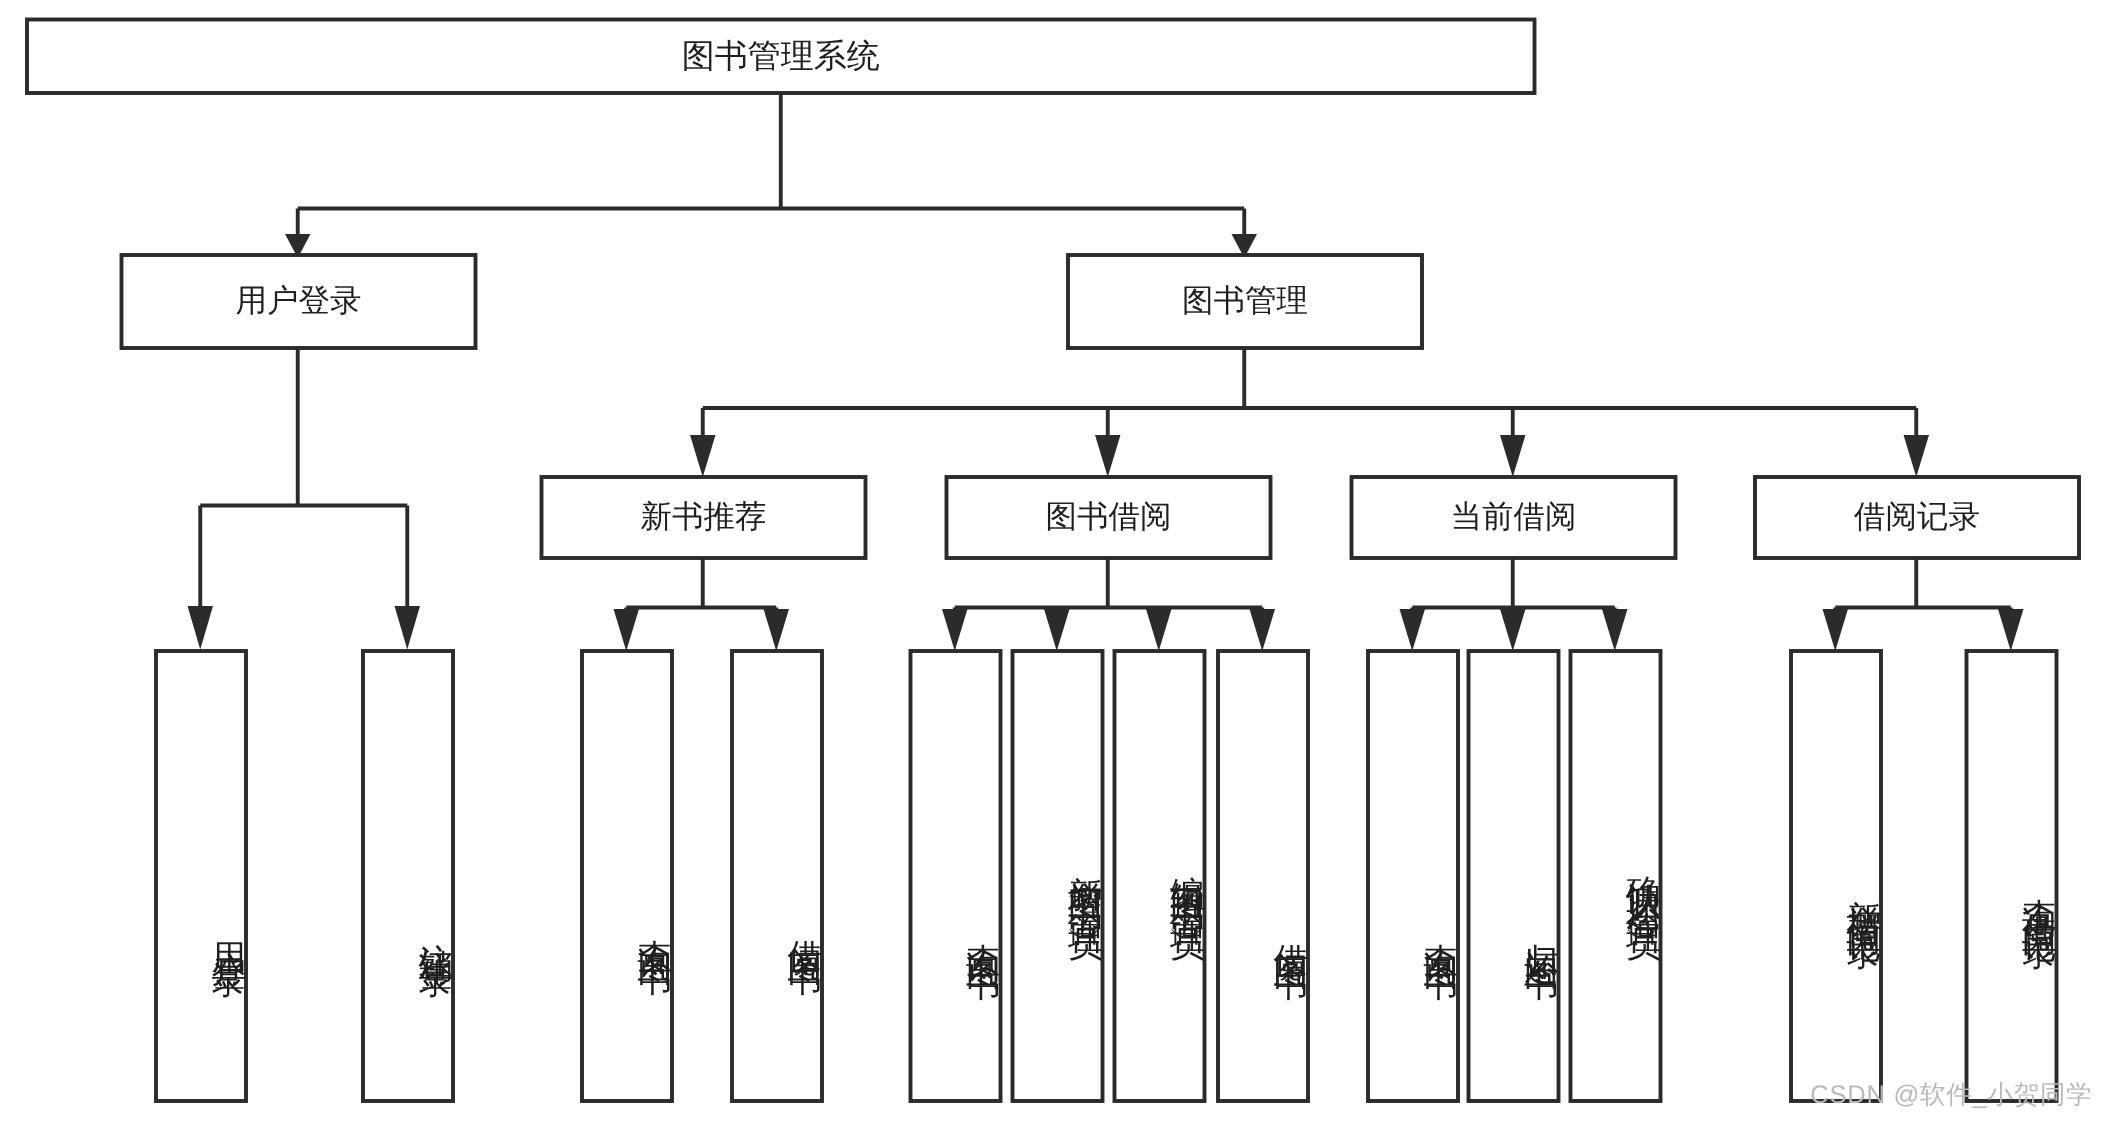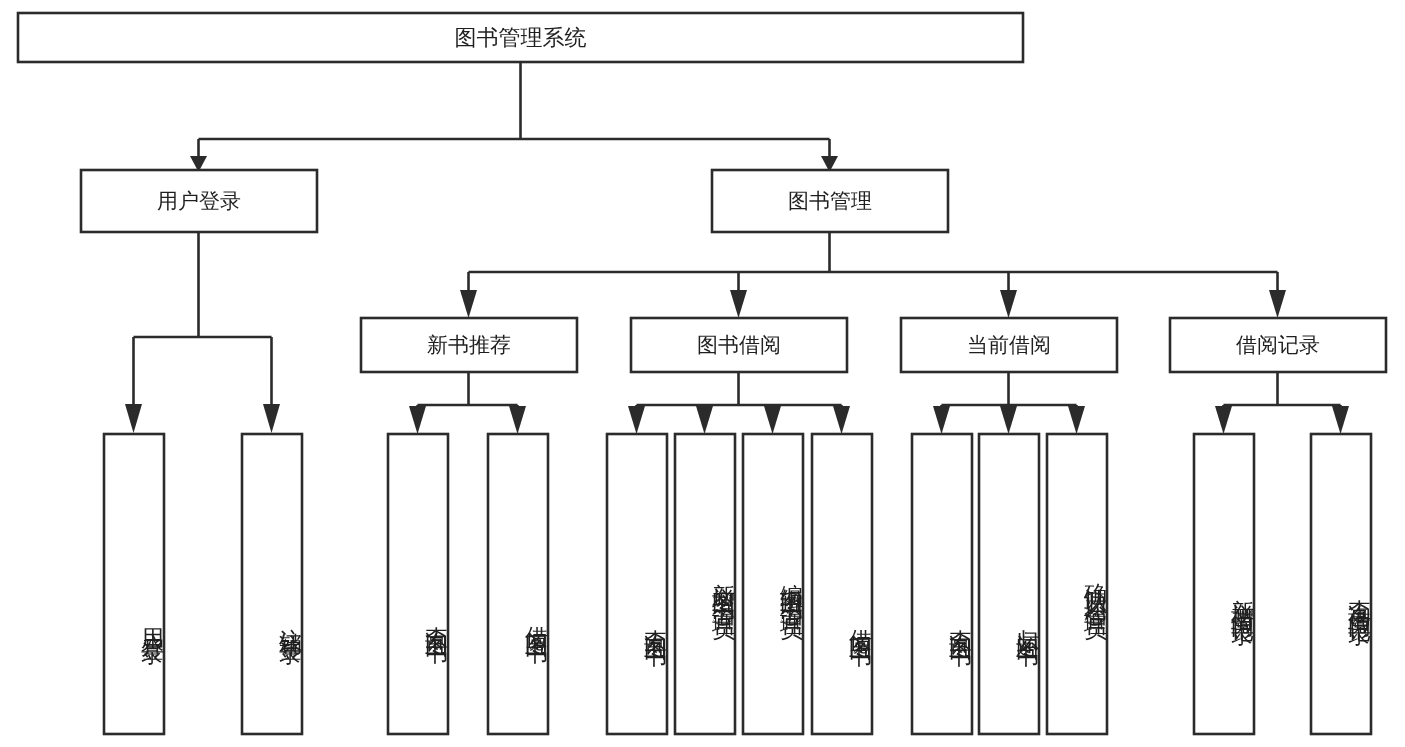--- a/index.html
+++ b/index.html
@@ -212,14 +212,15 @@
   <div class="leaf-text" style="left:743px; top:441px; width:60px; height:292px;">编辑图书（管理员）</div>
   <div class="leaf-text" style="left:812px; top:508px; width:60px; height:225px;">借阅图书</div>
 
   <div class="leaf-text" style="left:912px; top:508px; width:60px; height:225px;">查询图书</div>
   <div class="leaf-text" style="left:979px; top:508px; width:60px; height:225px;">归还图书</div>
   <div class="leaf-text" style="left:1047px; top:441px; width:60px; height:292px;">确认归还（管理员）</div>
 
   <div class="leaf-text" style="left:1194px; top:460px; width:60px; height:272px;">新增借阅记录</div>
   <div class="leaf-text" style="left:1311px; top:460px; width:60px; height:272px;">查询借阅记录</div>
 
+  <div class="watermark">CSDN @软件_小贺同学</div>
 
 </div>
 
 </body></html>

